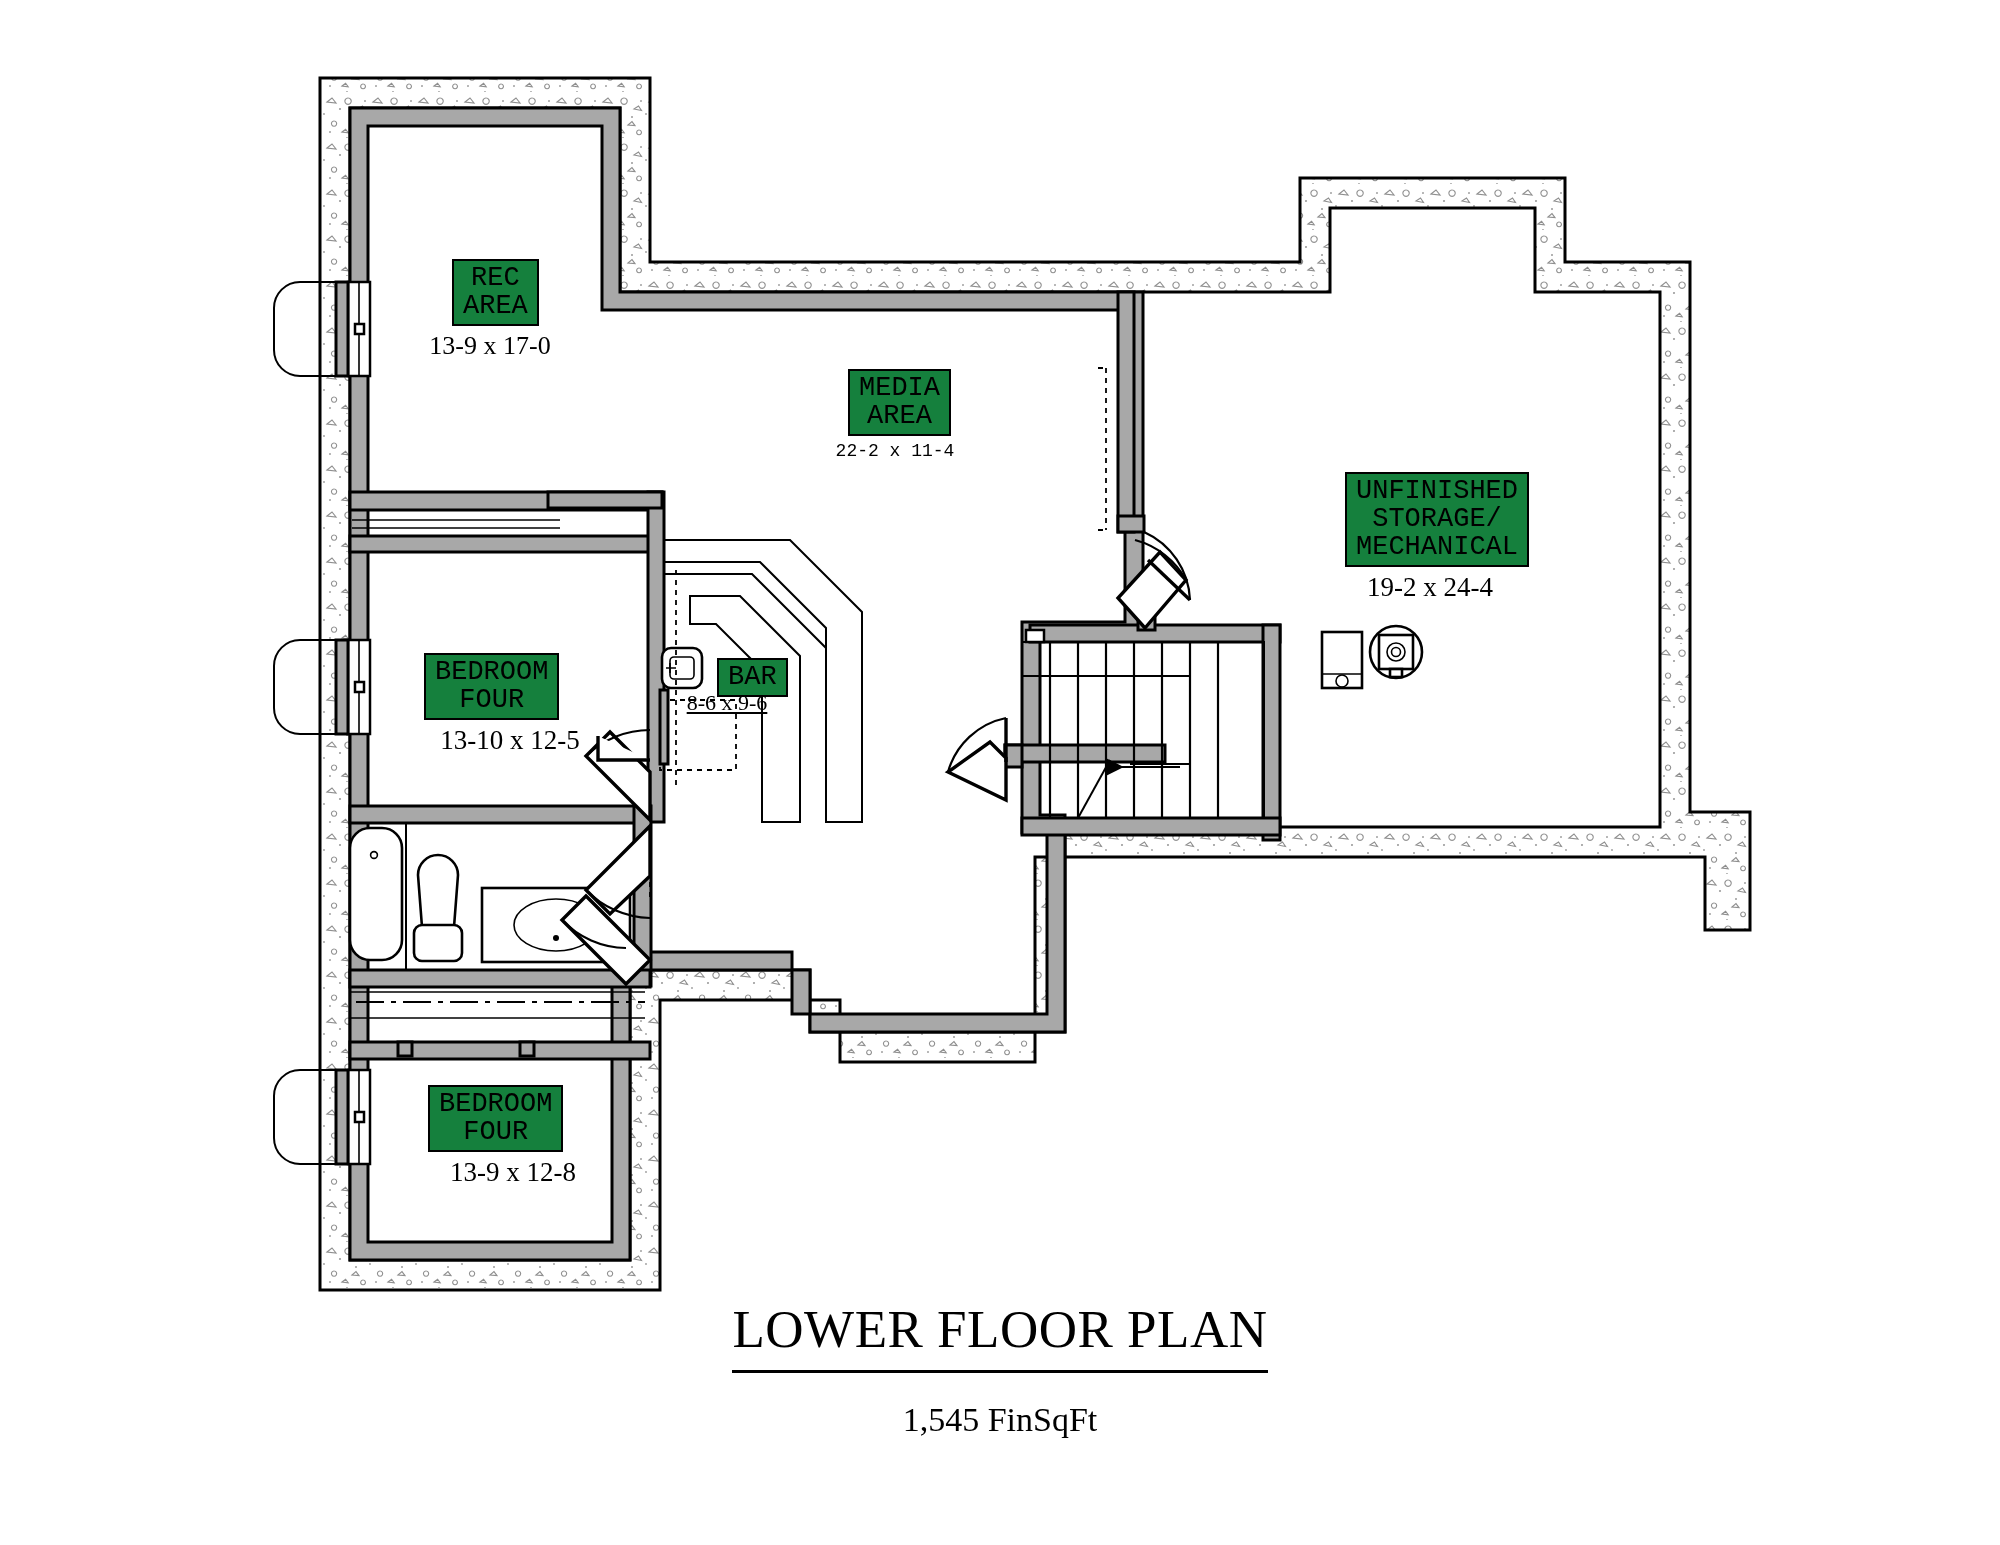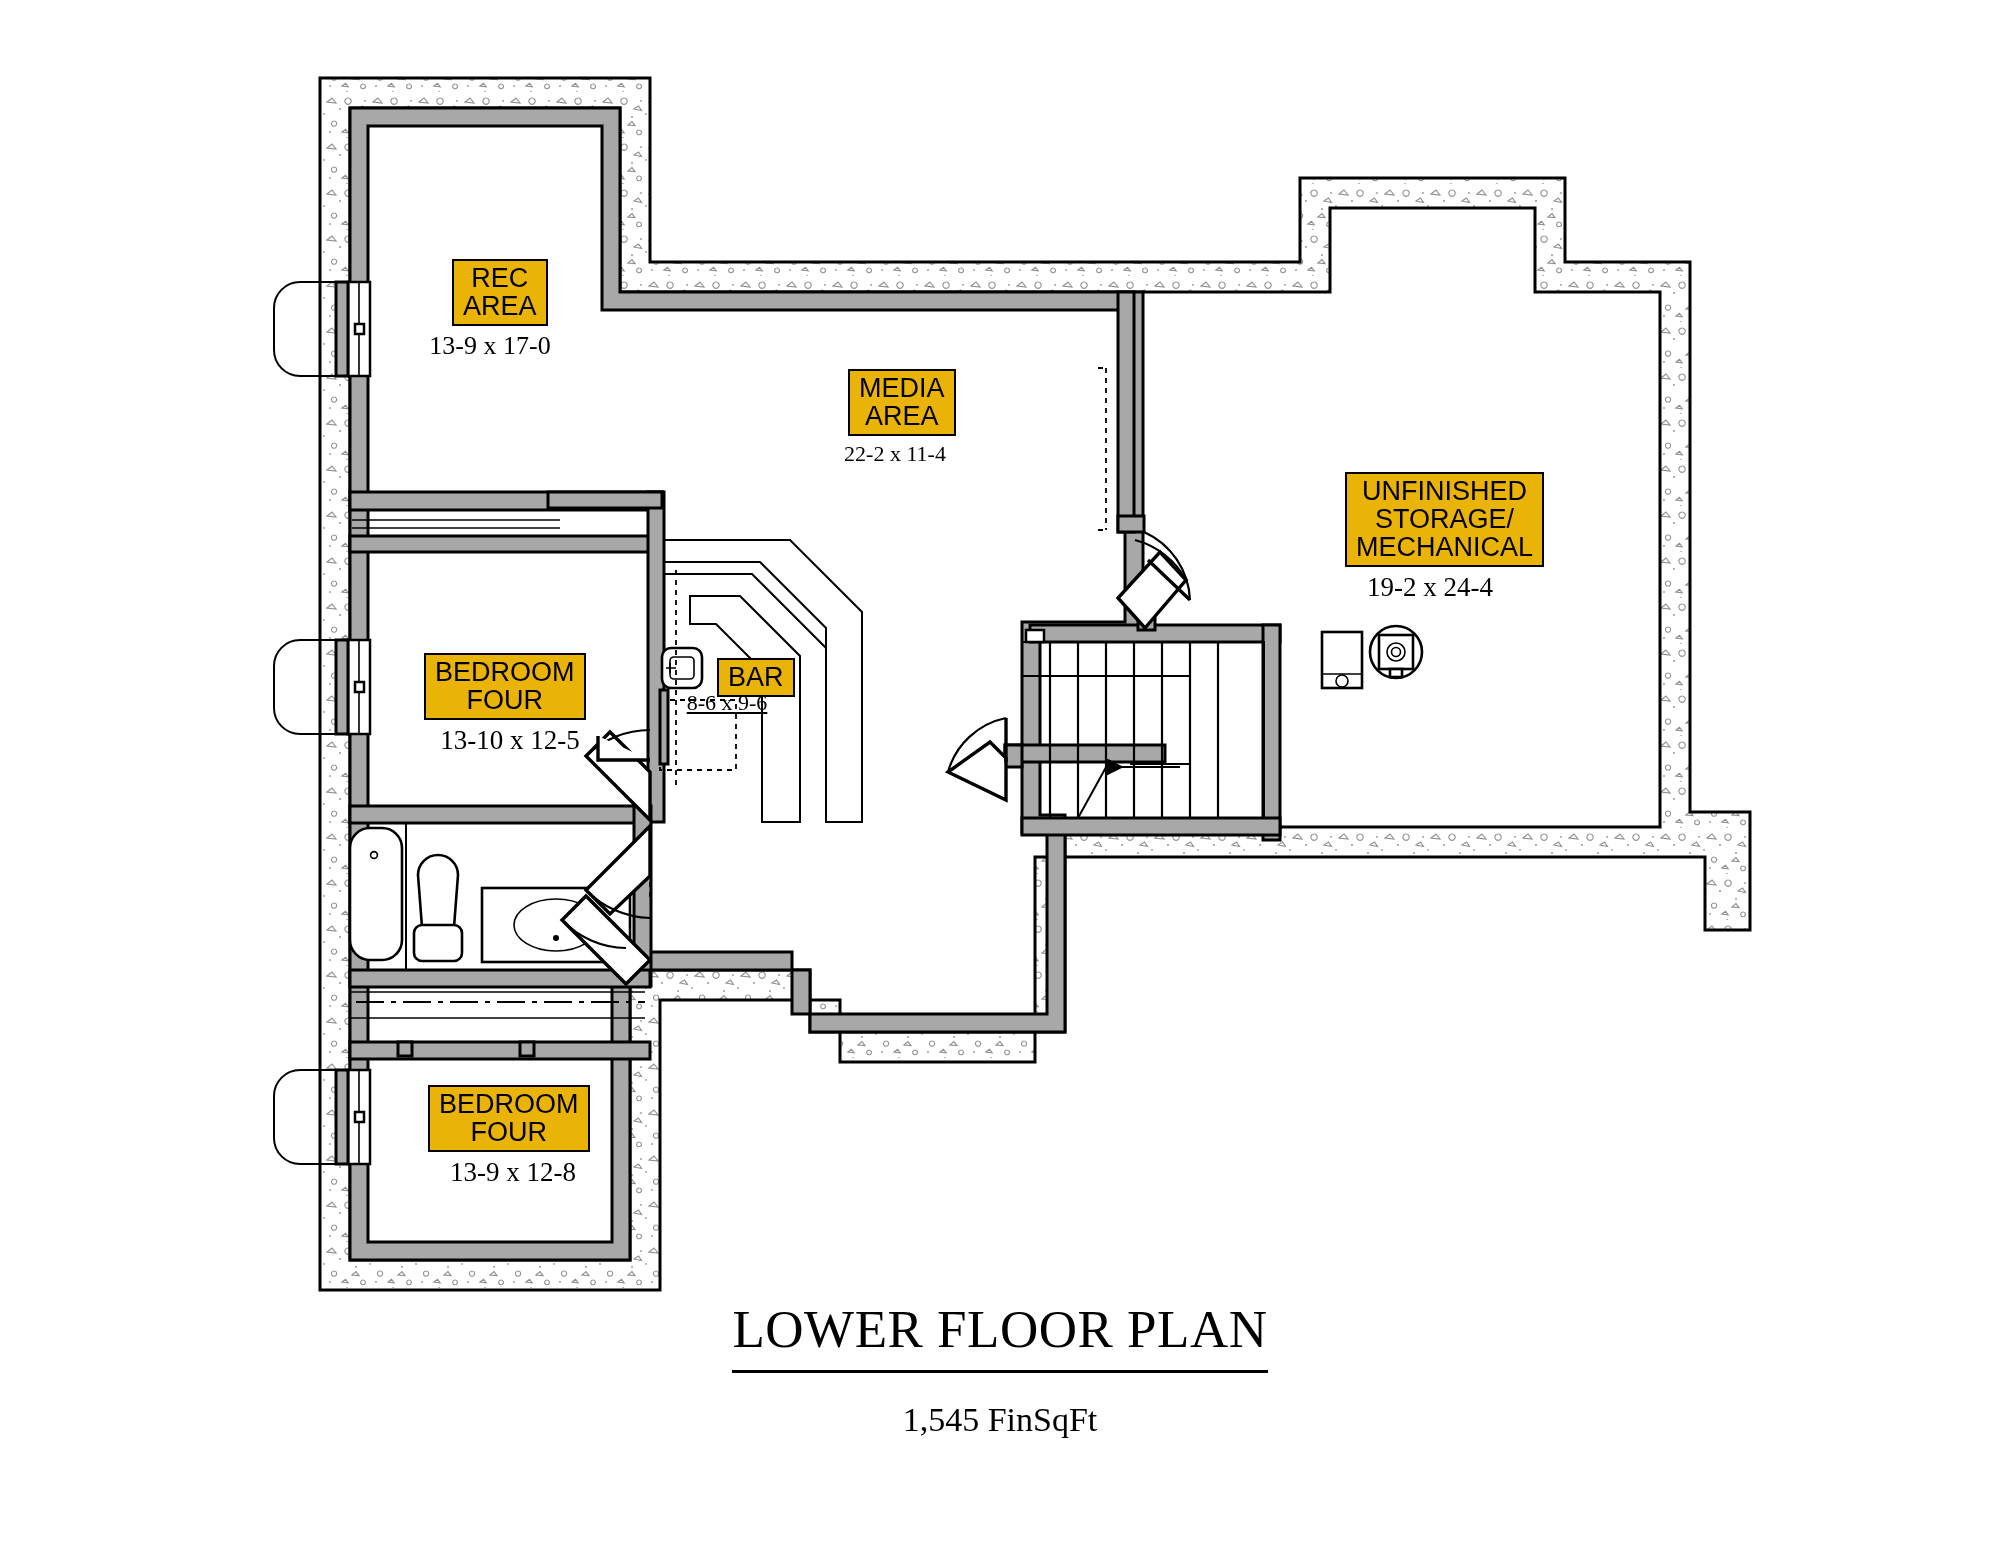--- a/index.html
+++ b/index.html
@@ -33,23 +33,23 @@
   .dashline-fine { fill: none; stroke: #000000; stroke-width: 1.8; stroke-dasharray: 5 5; }
   .dashdot       { fill: none; stroke: #000000; stroke-width: 2; stroke-dasharray: 28 7 5 7; }
   .swing         { fill: none; stroke: #000000; stroke-width: 2.2; }
   .doorleaf      { fill: #ffffff; stroke: #000000; stroke-width: 3.4; }
   .stair-tread   { fill: none; stroke: #000000; stroke-width: 2.2; }
   .arrowline     { fill: none; stroke: #000000; stroke-width: 2.2; }
   
   .room-label-box {
     position: absolute;
     border: 2px solid #000;
-    background: #eab308;
+    background: #15803d;
     text-align: center;
-    font-family: Liberation Sans, sans-serif;
+    font-family: Liberation Mono, monospace;
     line-height: 1.04;
     color: #000;
     white-space: nowrap;
     padding: 3px 9px 4px 9px;
     box-sizing: border-box;
   }
   .room-dims {
     position: absolute;
     text-align: center;
     font-family: "Liberation Serif", "DejaVu Serif", serif;
@@ -368,21 +368,21 @@
   <div class="room-label-box" style="left:452px; top:259px; font-size:27px;">
     <span class="lbl-line">REC</span>
     <span class="lbl-line">AREA</span>
   </div>
   <div class="room-dims" style="left:375px; top:331px; width:230px; font-size:26px;">13-9 x 17-0</div>
 
   <div class="room-label-box" style="left:848px; top:369px; font-size:27px;">
     <span class="lbl-line">MEDIA</span>
     <span class="lbl-line">AREA</span>
   </div>
-  <div class="room-dims" style="left:780px; top:441px; width:230px; font-size:22px;">22-2 x 11-4</div>
+  <div class="room-dims" style="left:780px; top:441px; width:230px; font-size:18px;font-family:Liberation Mono, monospace;">22-2 x 11-4</div>
 
   <div class="room-label-box" style="left:1345px; top:472px; font-size:27px;">
     <span class="lbl-line">UNFINISHED</span>
     <span class="lbl-line">STORAGE/</span>
     <span class="lbl-line">MECHANICAL</span>
   </div>
   <div class="room-dims" style="left:1315px; top:572px; width:230px; font-size:27px;">19-2 x 24-4</div>
 
   <div class="room-label-box" style="left:424px; top:653px; font-size:27px;">
     <span class="lbl-line">BEDROOM</span>

